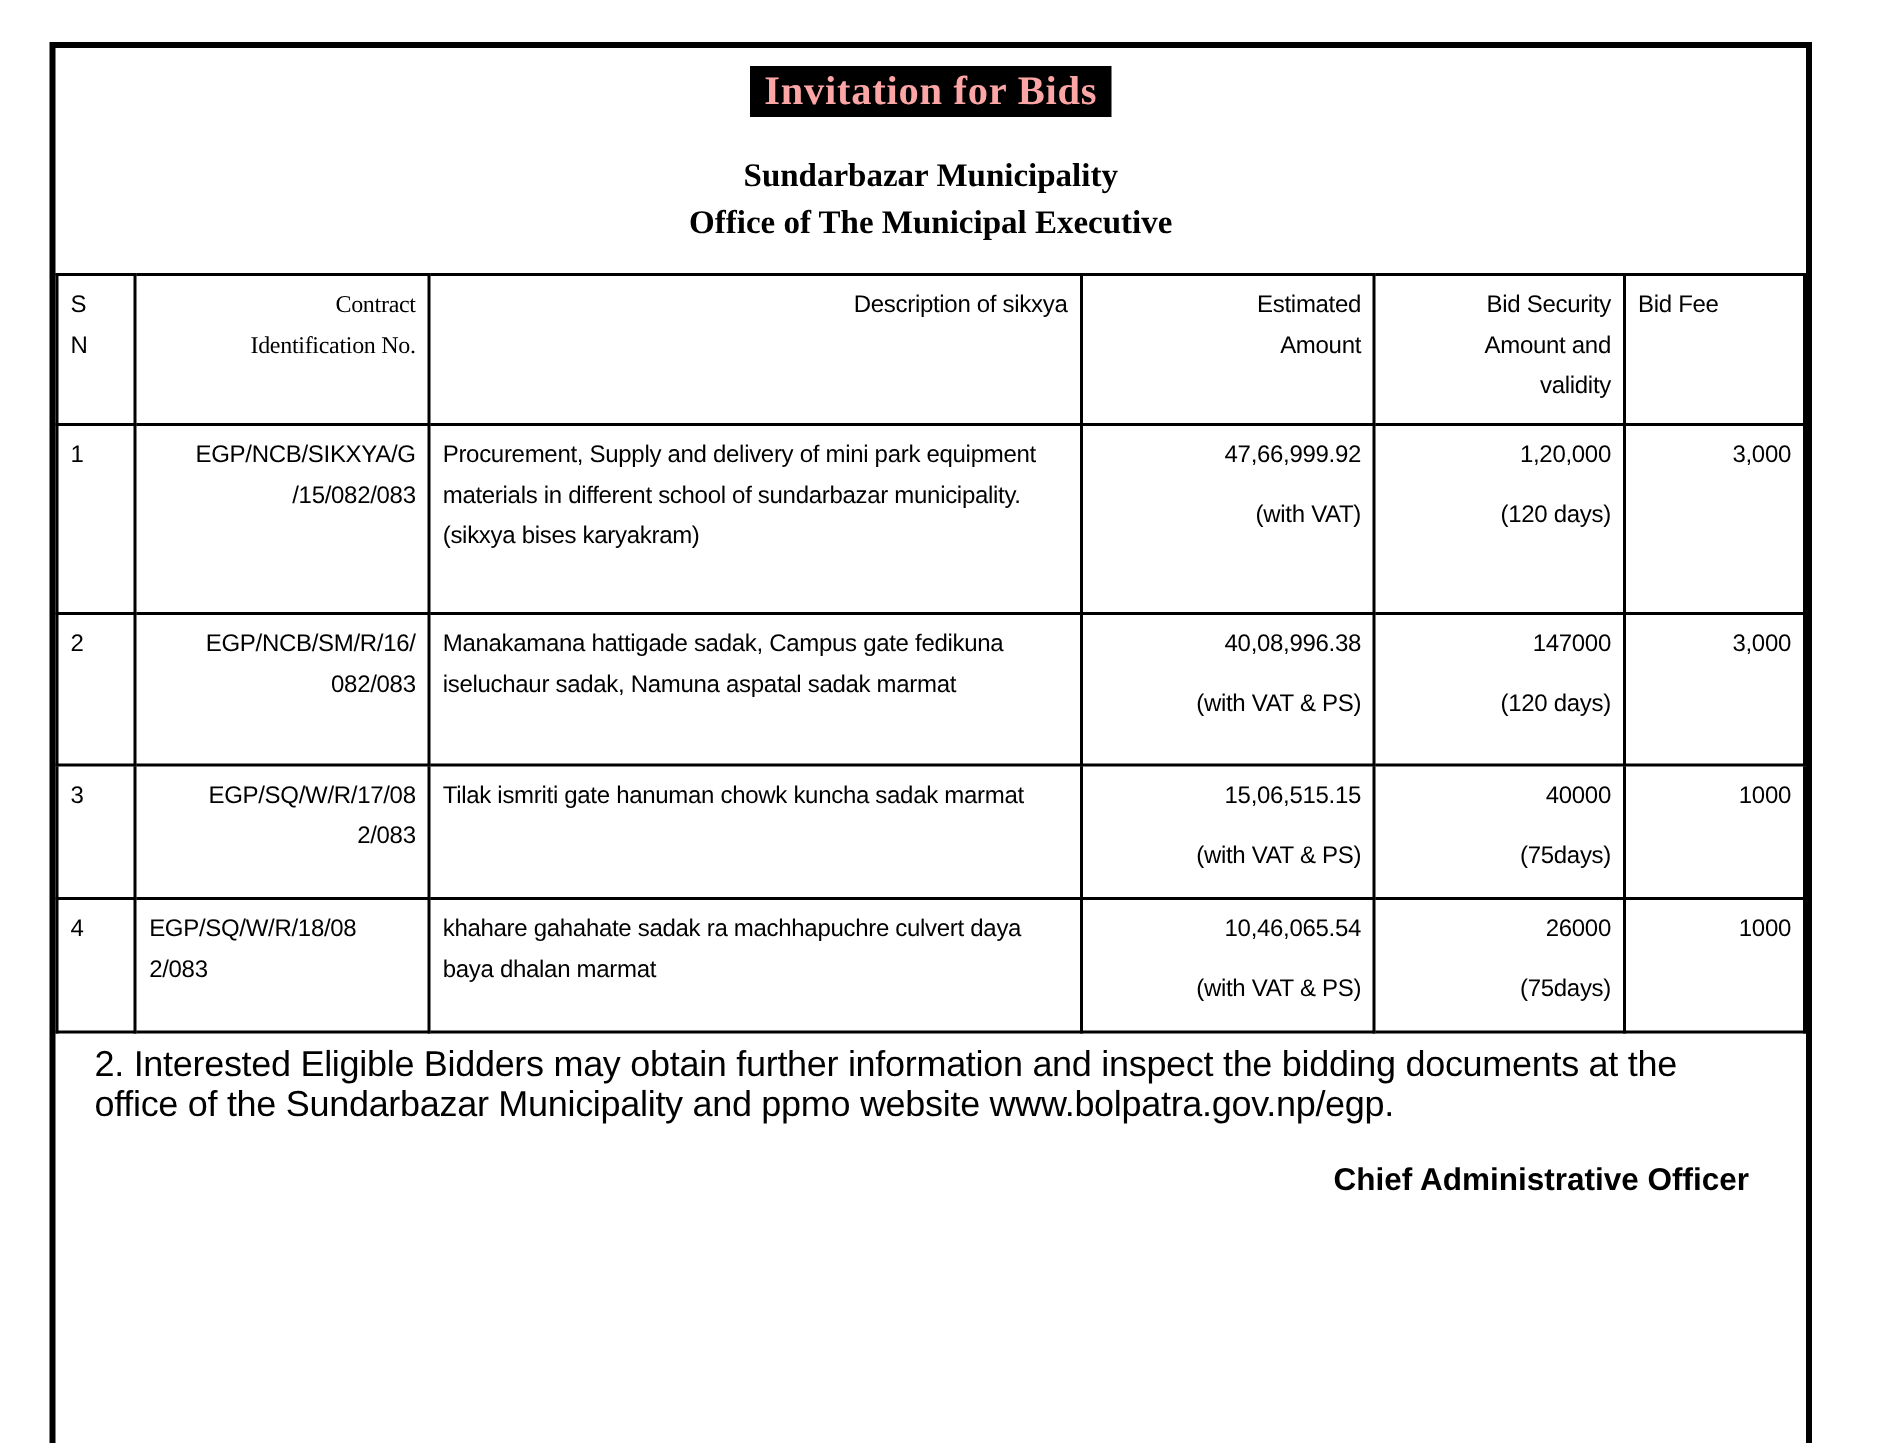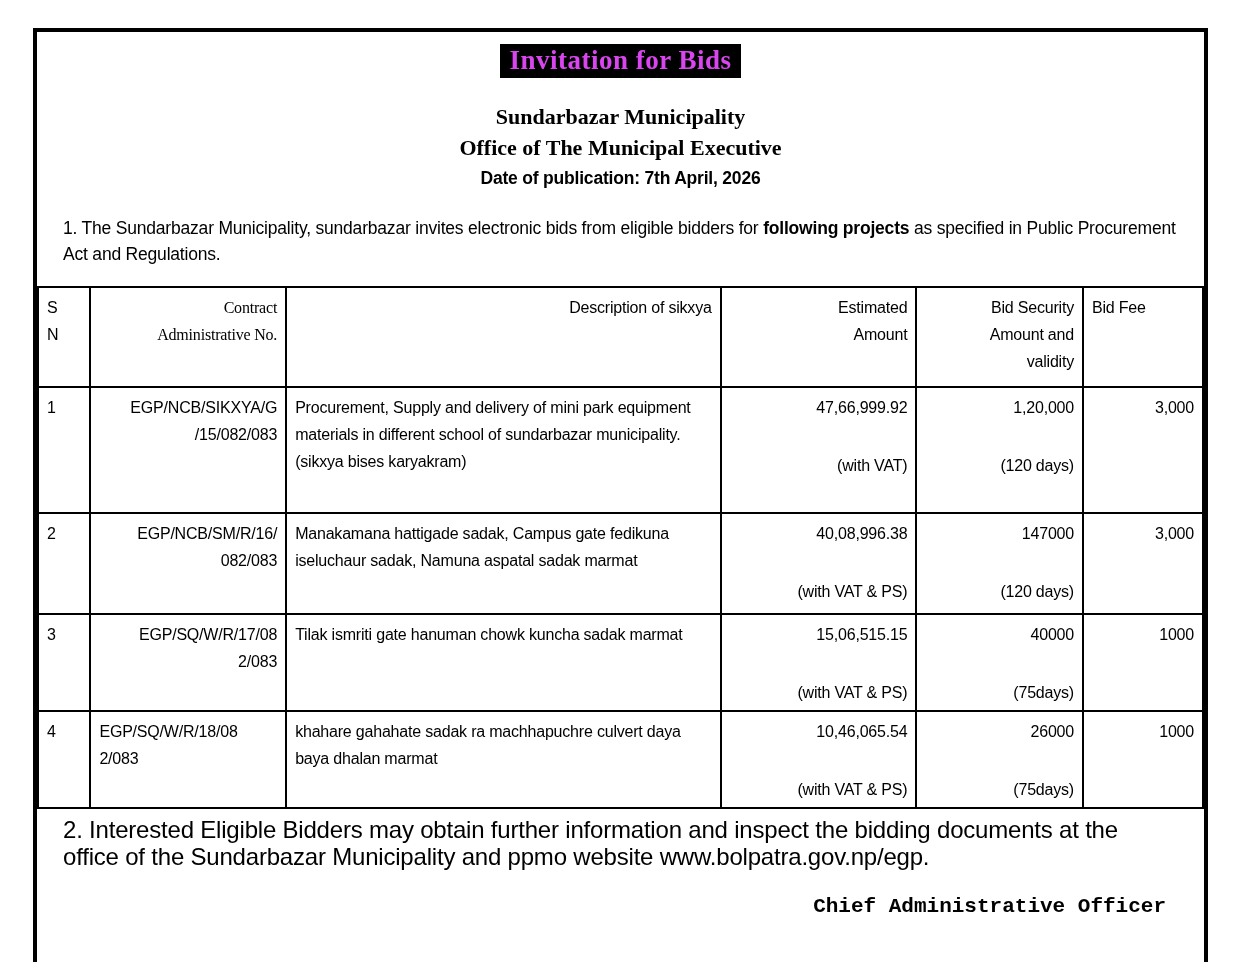--- a/index.html
+++ b/index.html
@@ -14,21 +14,21 @@
   .page-border {
     position: absolute;
     left: 33px; top: 28px;
     width: 1175px; height: 1000px; 
     border: 4px solid #000000;
     background: #ffffff;
   }
   .title-wrap { text-align: center; margin-top: 12px; }
   .title-box {
     display: inline-block;
-    background: #000000; color: #d946ef;
+    background: #000000; color: #fca5a5;
     font-family: "Liberation Serif", serif;
     font-weight: bold;
     font-size: 27px;
     line-height: 30px;
     padding: 1px 9px 3px 9px;
     letter-spacing: 0.5px;
   }
   .org-block { margin-top: 23px; text-align: center; }
   .org-line {
     font-family: "Liberation Serif", serif;
@@ -74,70 +74,68 @@
   col.c-sec  { width: 14.3%; }
   col.c-fee  { width: 10.3%; }
   tr.hdr    { height: 100px; }
   tr.row-1  { height: 126px; }
   tr.row-2  { height: 101px; }
   tr.row-3  { height: 89px; }
   tr.row-4  { height: 89px; }
   .t-center { text-align: right; }
   .t-left   { text-align: left; }
   .serif-cell { font-family: "Liberation Serif", serif; font-size: 17px; }
-  .amount-note { margin-top: 31px; }
+  .amount-note { margin-top: 13px; }
   .footer-para {
     margin: 7px 26px 0 26px;
     font-size: 24px;
     line-height: 27px;
     letter-spacing: -0.2px;
   }
   .signature {
     margin: 25px 38px 0 0;
     text-align: right;
-    font-family: Liberation Mono, monospace;
+    font-family: Liberation Sans, sans-serif;
     font-weight: bold;
     font-size: 21px;
   }
 </style>
 </head>
 <body>
 
 <div class="page-border">
 
   <div class="title-wrap">
     <span class="title-box">Invitation for Bids</span>
   </div>
 
   <div class="org-block">
     <div class="org-line">Sundarbazar Municipality</div>
     <div class="org-line">Office of The Municipal Executive</div>
-    <div class="date-line">Date of publication: 7th April, 2026</div>
   </div>
 
-  <div class="para"><span>1. The Sundarbazar Municipality, sundarbazar invites electronic bids from eligible bidders for </span><span class="bold">following projects</span><span> as specified in Public Procurement Act and Regulations.</span></div>
 
   <table class="bids">
     <colgroup>
       <col class="c-sn">
         <col class="c-cid">
         <col class="c-desc">
         <col class="c-est">
         <col class="c-sec">
         <col class="c-fee">
     </colgroup>
     <tbody>
         <tr class="hdr">
       <th class="t-left">
         <div>S</div>
         <div>N</div>
       </th>
       <th class="t-center serif-cell">
         <div>Contract</div>
-        <div>Administrative No.</div>
+        <div>Identification No.</div>
       </th>
       <th class="t-center">Description of sikxya</th>
       <th class="t-center">
         <div>Estimated</div>
         <div>Amount</div>
       </th>
       <th class="t-center">
         <div>Bid Security</div>
         <div>Amount and</div>
         <div>validity</div>

